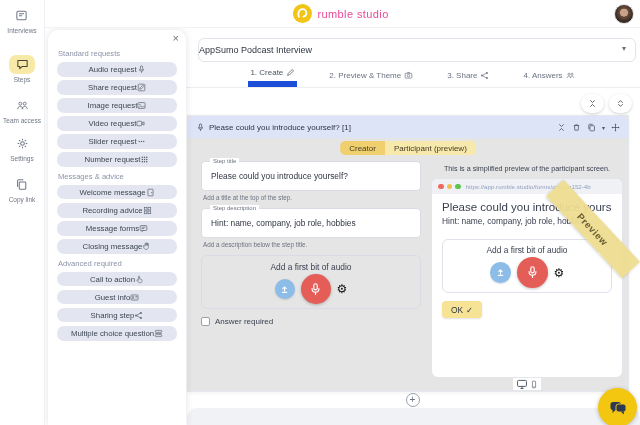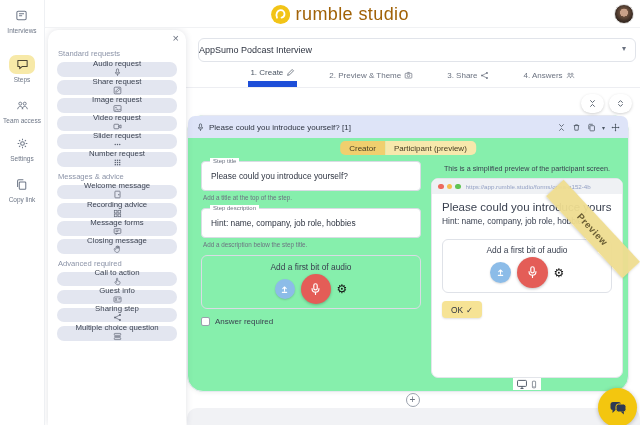--- a/index.html
+++ b/index.html
@@ -9,43 +9,43 @@
          font-family:"Liberation Sans", sans-serif; color:#3a4150; }
 
   .icon { display:inline-flex; align-items:center; justify-content:center; }
   .icon svg { display:block; }
 
   
   .topbar { position:absolute; left:45px; top:0; right:0; height:28px; background:#fff;
             border-bottom:1px solid #f1f2f4; z-index:6; }
   .logo { position:absolute; left:50%; top:4px; transform:translateX(-52%);
           display:flex; align-items:center; gap:6px; }
-  .logo-text { font-size:18px; letter-spacing:.4px; color:#a16207; font-weight:500; }
+  .logo-text { font-size:11px; letter-spacing:.4px; color:#ec4899; font-weight:500; }
   .avatar { position:absolute; right:6px; top:4px; width:20px; height:20px; border-radius:50%;
             background:radial-gradient(circle at 50% 42%, #c9a189 28%, #6b4f3d 30%, #3c2e26 62%, #24180f 100%);
             border:1px solid #e2e2e2; }
 
   
   .sidebar { position:absolute; left:0; top:0; bottom:0; width:45px; background:#fff;
              border-right:1px solid #eef0f3; z-index:7; display:flex; flex-direction:column; align-items:center; }
   .sb-item { display:flex; flex-direction:column; align-items:center; gap:2px; cursor:pointer;
              color:#6e7787; text-align:center; }
   .sb-item .sb-ic { width:26px; height:19px; display:flex; align-items:center; justify-content:center; border-radius:7px; }
   .sb-item .sb-ic svg { width:13px; height:13px; }
   .sb-item.active .sb-ic { background:#F7E9A8; color:#4a4333; }
   .sb-lb { font-size:6.5px; line-height:7.5px; max-width:40px; }
   .sb-gap1{margin-top:6px}.sb-gap2{margin-top:20px}.sb-gap3{margin-top:13px}.sb-gap4{margin-top:9px}.sb-gap5{margin-top:13px}
 
   
   .panel { position:absolute; left:48px; top:30px; width:138px; bottom:0; background:#fff;
            border-radius:10px 10px 0 0; box-shadow:0 0 7px rgba(40,50,80,.14); padding:14px 9px 8px; z-index:5; }
   .panel-close { position:absolute; top:3px; right:7px; font-size:11px; color:#6b7280; cursor:pointer; line-height:11px; }
   .sec-title { font-size:7.6px; color:#8b93a7; margin:5px 0 4px 1px; }
-  .req-btn { display:flex; align-items:center; justify-content:flex-end; background:#E3E6F0;
-             border-radius:7px; height:14.5px; padding:0 7px; margin-bottom:3.6px; cursor:pointer;flex-direction:column; }
+  .req-btn { display:flex; align-items:center; justify-content:center; background:#E3E6F0;
+             border-radius:7px; height:14.5px; padding:0 7px; margin-bottom:3.6px; cursor:pointer; }
   .req-lb { font-size:7.8px; color:#3e4553; white-space:nowrap; }
   .req-ic { color:#5a6170; } .req-ic svg { width:9px; height:9px; }
   .import-btn { margin-top:7px; background:#fff; border-radius:6px; box-shadow:0 1px 3px rgba(0,0,0,.22);
                 font-size:7.1px; color:#2f3542; height:17px; display:flex; align-items:center; justify-content:center;
                 cursor:pointer; white-space:nowrap; }
 
   
   .main { position:absolute; left:185px; top:28px; right:0; bottom:0; background:#fff; }
 
   .interview-select { position:absolute; left:13px; right:4px; top:10px; height:24px;
@@ -58,22 +58,22 @@
   .tab { display:flex; align-items:center; gap:3px; font-size:8px; color:#6b7280; padding:6px 2px 4px; cursor:pointer; }
   .tab .t-ic svg { width:9px; height:9px; }
   .tab.active { border-bottom:6px solid #1d4ed8; color:#4b5563; }
 
   .mini-btns { position:absolute; top:66px; right:8px; display:flex; gap:5px; z-index:4; }
   .mini-btn { width:23px; height:19px; background:#fff; border-radius:10px; box-shadow:0 1px 3px rgba(0,0,0,.18);
               display:flex; align-items:center; justify-content:center; color:#4b5563; cursor:pointer; }
   .mini-btn svg { width:9px; height:9px; }
 
   
-  .card { position:absolute; left:2px; top:87px; width:442px; height:277px; background:#86efac;
-          border:1px solid #e6e8f0; border-radius:16px; box-shadow:0 1px 4px rgba(0,0,0,.06); }
+  .card { position:absolute; left:2px; top:87px; width:442px; height:277px; background:#e5e5e5;
+          border:1px solid #e6e8f0; border-radius:0; box-shadow:0 1px 4px rgba(0,0,0,.06); }
   .card-head { height:22px; background:#DEE4F8; border-radius:7px 7px 0 0; display:flex; align-items:center;
                padding:0 8px; gap:4px; }
   .card-title { font-size:8px; color:#2f3542; flex:1; white-space:nowrap; overflow:hidden; }
   .head-ic { color:#3f4854; cursor:pointer; } .head-ic svg { width:9px; height:9px; }
   .head-right { display:flex; align-items:center; gap:6px; color:#3f4854; }
   .head-caret { font-size:6px; color:#4b5563; cursor:pointer; }
 
   .mode-tabs { position:absolute; top:25px; left:50%; transform:translateX(-50%); display:flex; z-index:2; }
   .mode-tab { font-size:8px; color:#453c22; padding:2.5px 9px; cursor:pointer; }
   .mode-tab.creator { background:#F0CF6E; border-radius:5px 0 0 5px; }

